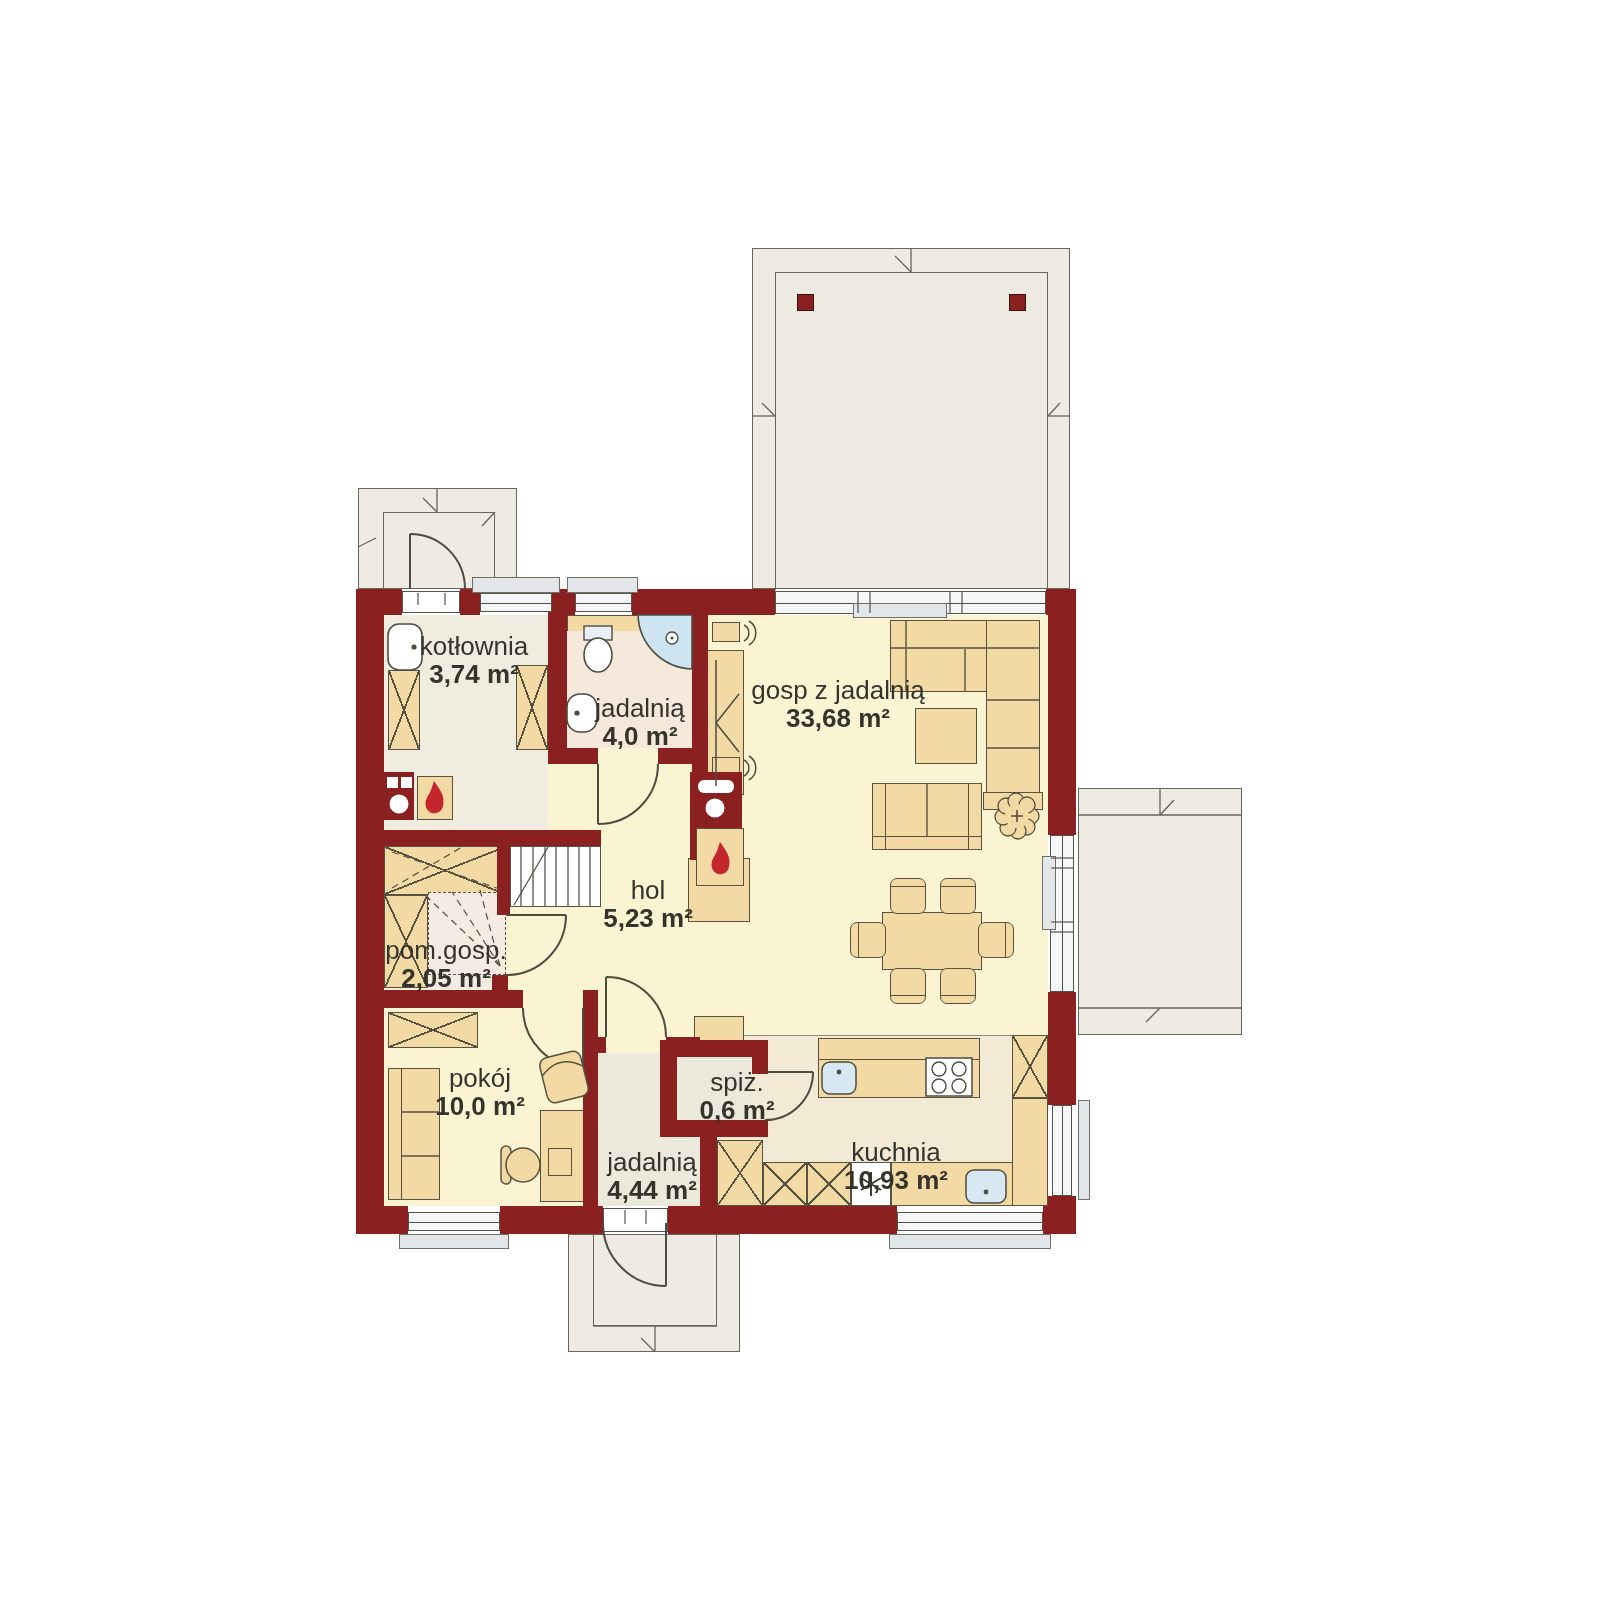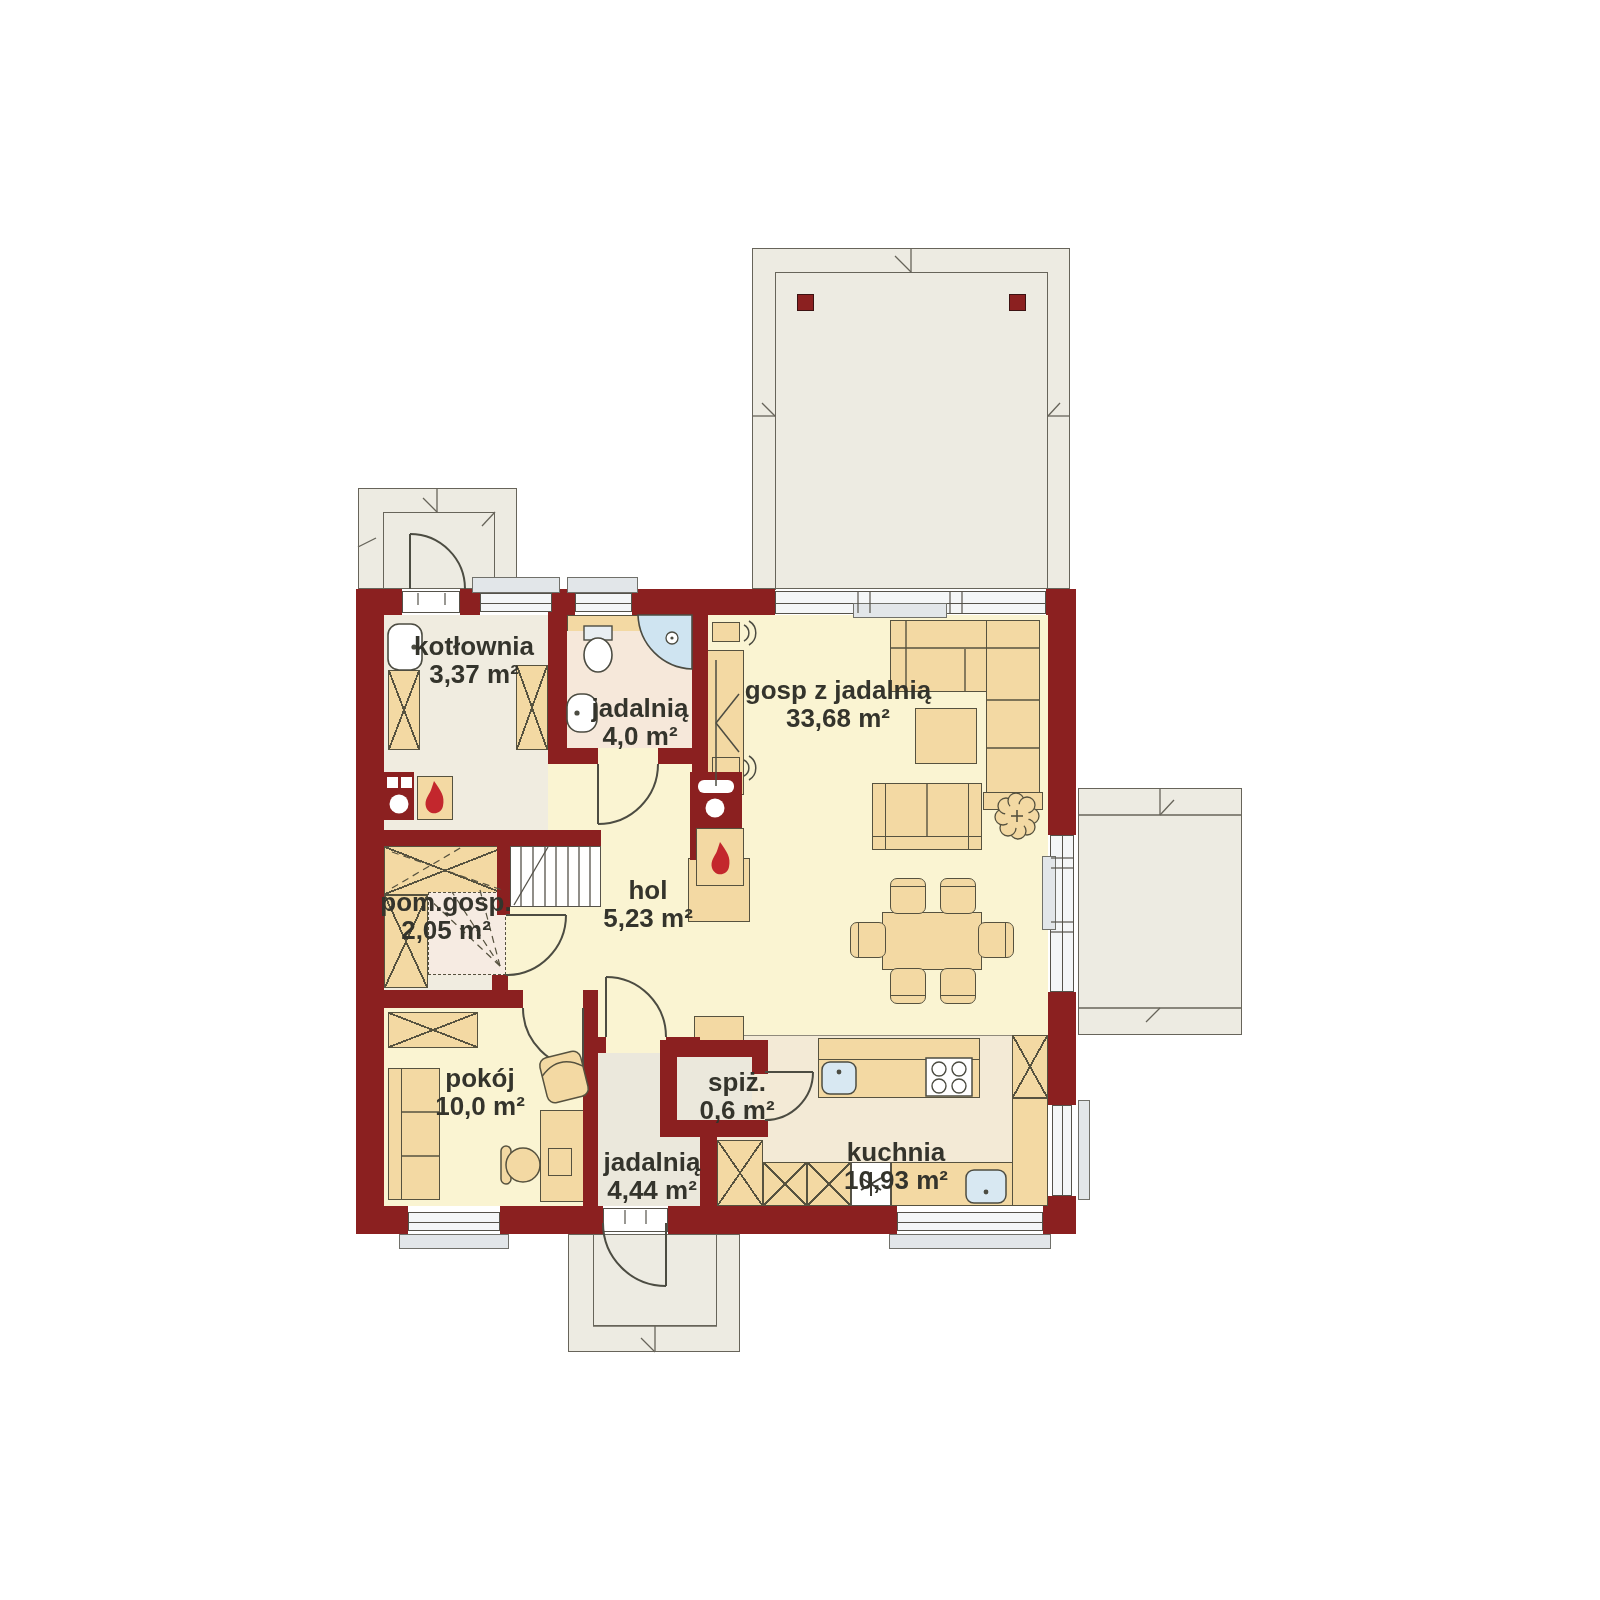--- a/index.html
+++ b/index.html
@@ -21,21 +21,21 @@
     background-image:
       linear-gradient(to top right,transparent calc(50% - 0.9px),#56523f calc(50% - 0.9px) calc(50% + 0.9px),transparent calc(50% + 0.9px)),
       linear-gradient(to bottom right,transparent calc(50% - 0.9px),#56523f calc(50% - 0.9px) calc(50% + 0.9px),transparent calc(50% + 0.9px))}
   .win{position:absolute;background:#f4f6f7;border:1.4px solid #55524a;box-sizing:border-box}
   .sill{position:absolute;background:#e2e6e9;border:1.2px solid #70706a;box-sizing:border-box}
   .white{position:absolute;background:#fff;border:1.4px solid #55524a;box-sizing:border-box}
   .mh{position:absolute;left:0;right:0;top:50%;height:0;border-top:1.2px solid #55524a}
   .mv{position:absolute;top:0;bottom:0;left:50%;width:0;border-left:1.2px solid #55524a}
   .lbl{position:absolute;transform:translateX(-50%);text-align:center;color:#34342c;
        font-size:26px;line-height:1.08;white-space:nowrap}
-  .lbl .nm{font-weight:700}
+  .lbl .nm{font-weight:400}
   .lbl .ar{font-weight:700}
   .strip{position:absolute;box-sizing:border-box}
   svg.ol{position:absolute;left:0;top:0;pointer-events:none}
 </style>
 </head>
 <body>
 
 <div class="plan">
 
   <div class="ter" style="left:752px;top:248px;width:318px;height:341px"></div>
@@ -363,31 +363,31 @@
         <line x1="1051" y1="932" x2="1073" y2="932"></line>
       <line x1="625" y1="1210" x2="625" y2="1224"></line>
         <line x1="646" y1="1210" x2="646" y2="1224"></line>
       <line x1="418" y1="593" x2="418" y2="605"></line>
         <line x1="445" y1="593" x2="445" y2="605"></line>
     </g>
   </svg>
 
   <div class="lbl" style="left:474px;top:632px">
     <div class="nm">kotłownia</div>
-    <div class="ar">3,37 m²</div>
+    <div class="ar">3,74 m²</div>
   </div>
   <div class="lbl" style="left:640px;top:694px">
     <div class="nm">jadalnią</div>
     <div class="ar">4,0 m²</div>
   </div>
   <div class="lbl" style="left:838px;top:676px">
     <div class="nm">gosp z jadalnią</div>
     <div class="ar">33,68 m²</div>
   </div>
-  <div class="lbl" style="left:446px;top:888px">
+  <div class="lbl" style="left:446px;top:936px">
     <div class="nm">pom.gosp.</div>
     <div class="ar">2,05 m²</div>
   </div>
   <div class="lbl" style="left:648px;top:876px">
     <div class="nm">hol</div>
     <div class="ar">5,23 m²</div>
   </div>
   <div class="lbl" style="left:480px;top:1064px">
     <div class="nm">pokój</div>
     <div class="ar">10,0 m²</div>

